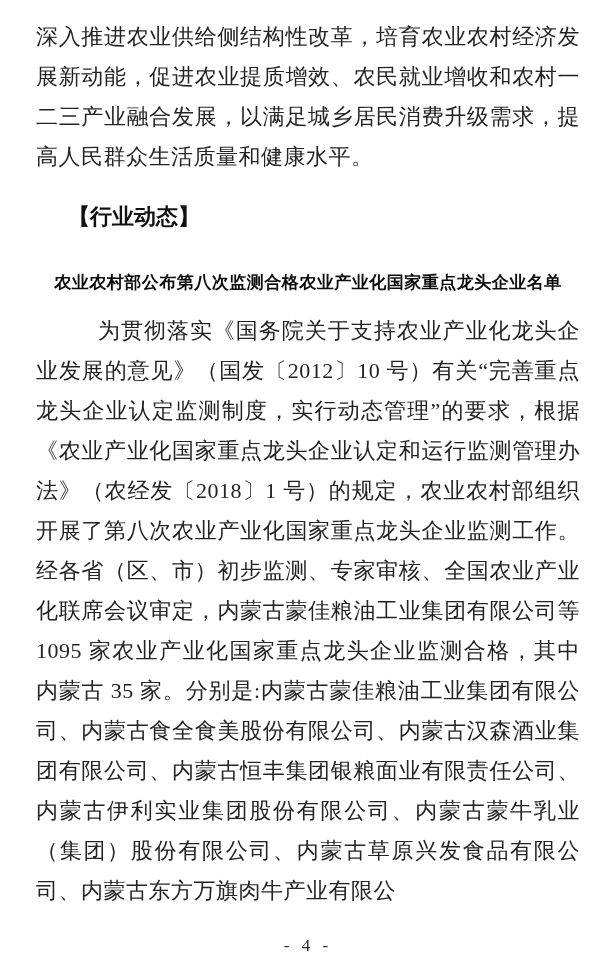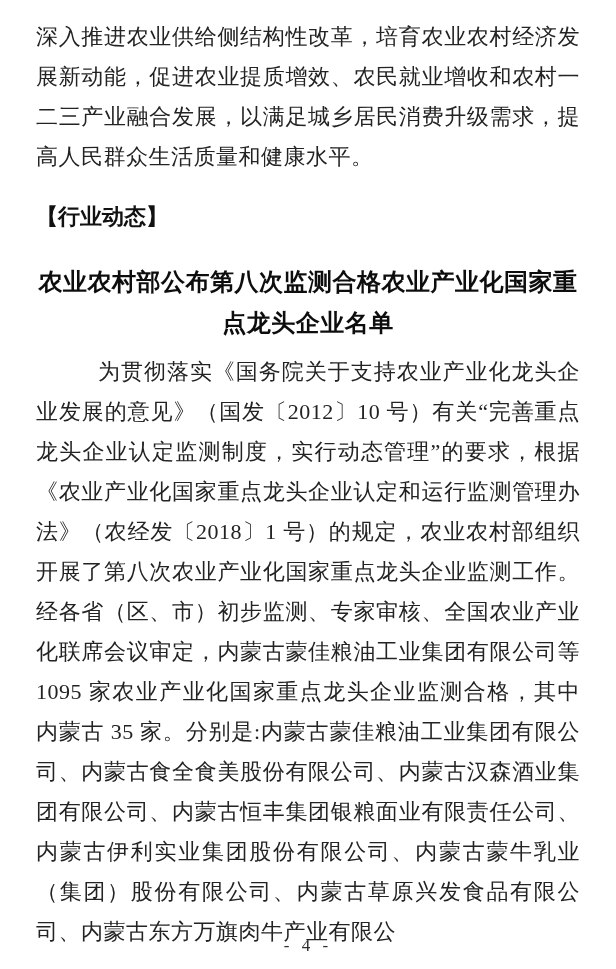--- a/index.html
+++ b/index.html
@@ -31,27 +31,28 @@
     float: right;
   }
   
   .section-header {
     margin-top: 25px;
     font-family: "Liberation Sans", sans-serif;
     font-weight: 700;
     font-size: 22px;
     line-height: 30px;
     color: #111111;
+    margin-left: 32px;
   }
   
   .article-title {
     margin: 30px auto 8px auto;
     text-align: center;
     font-weight: 700;
-    font-size: 24px;
+    font-size: 17px;
     line-height: 41px;
     color: #0d0d0d;
     letter-spacing: 0.5px;
   }
   
   .body-para {
     margin-top: 7px;
     text-indent: 62px;
   }
   

